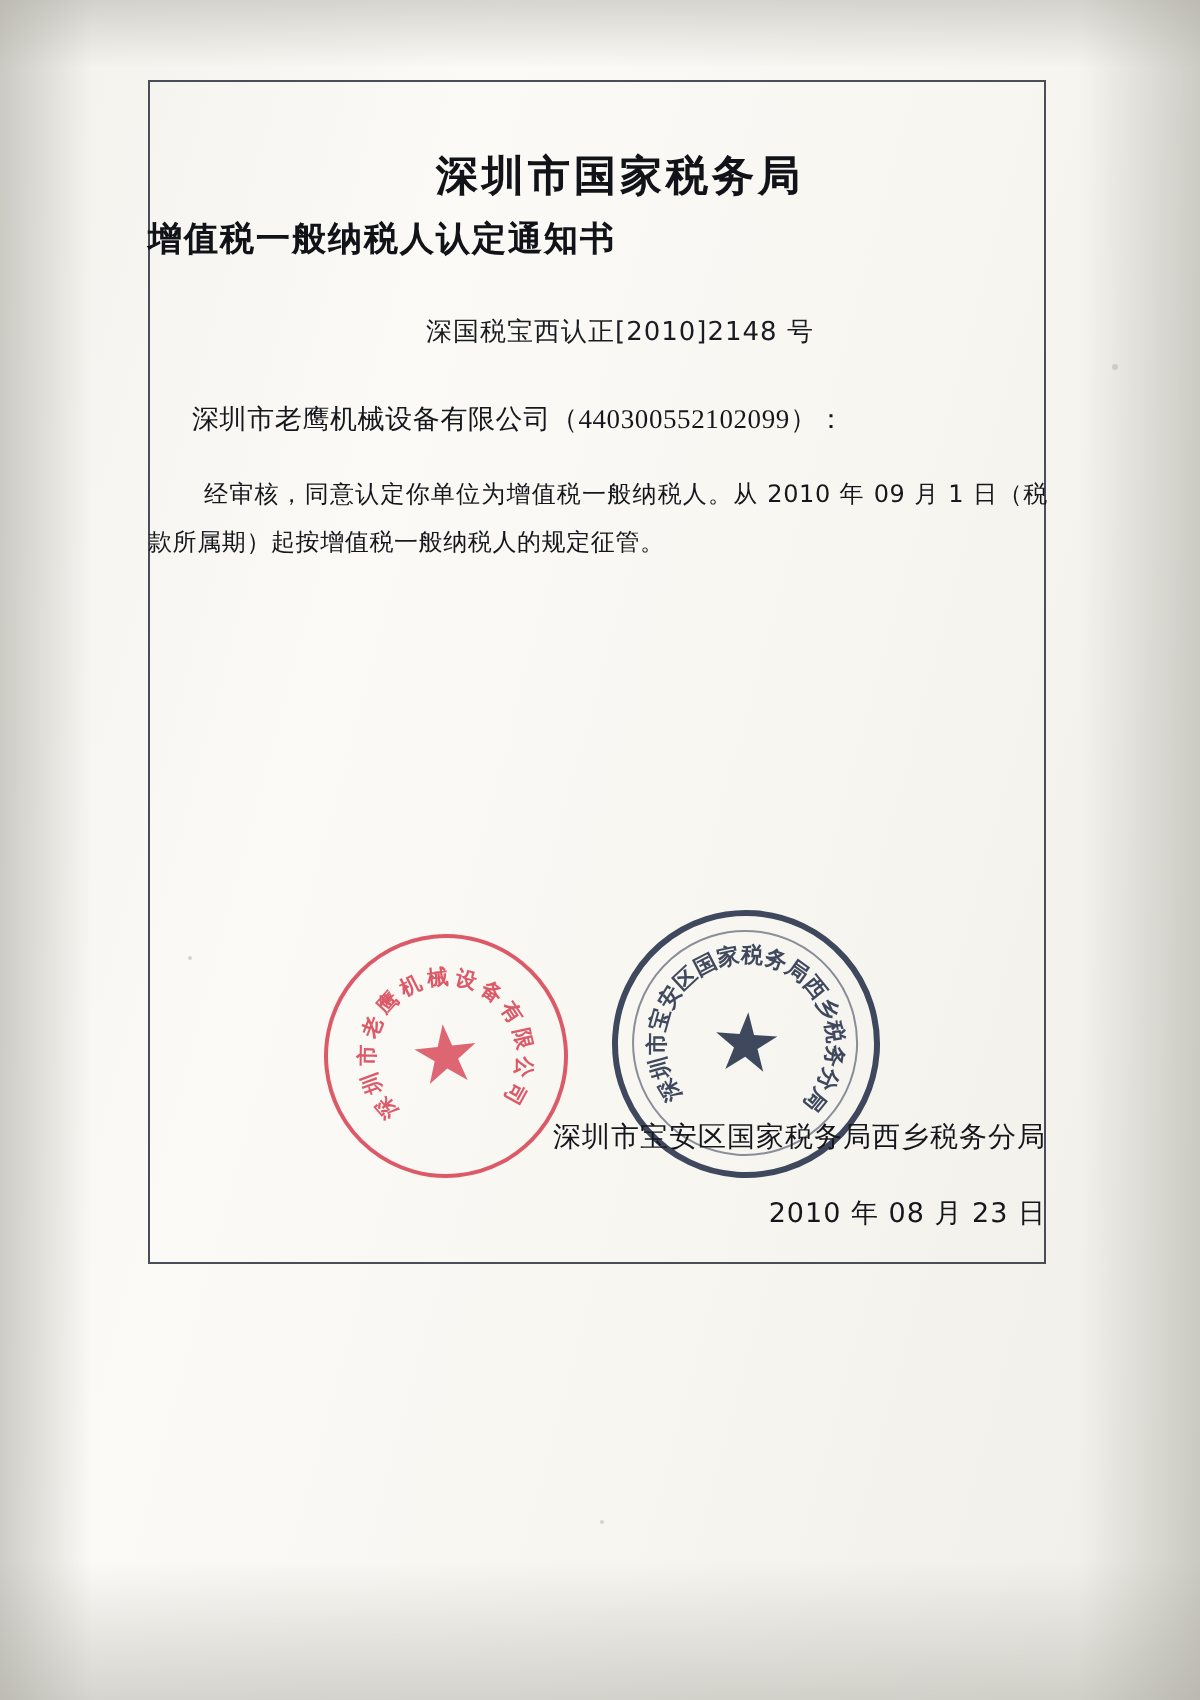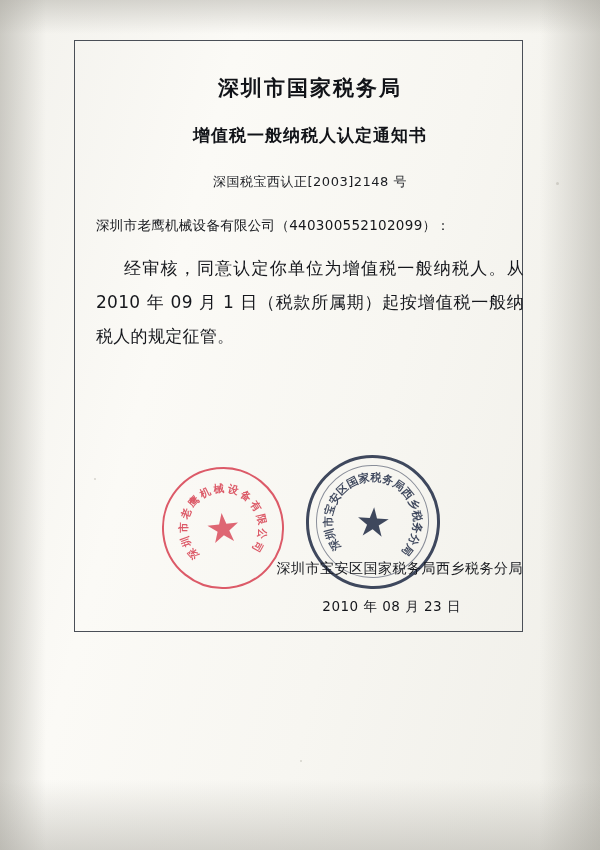--- a/index.html
+++ b/index.html
@@ -75,46 +75,46 @@
 
   .title-main {
     text-align: center;
     font-size: 21px;
     font-weight: bold;
     letter-spacing: 2px;
     margin-top: 34px;
     color: #111318;
   }
   .title-sub {
-    text-align: center;
+    text-align: left;
     font-size: 17px;
     font-weight: bold;
     letter-spacing: 1px;
-    margin-top: 22px;
+    margin-top: 6px;
     color: #111318;
   }
   .doc-number {
     text-align: center;
     font-size: 13px;
     margin-top: 26px;
     letter-spacing: 0.5px;
     color: #1a1c21;
   }
   .addressee {
     font-size: 13.5px;
     margin-top: 26px;
     padding-left: 22px;
     padding-right: 20px;
     color: #15171c;
     letter-spacing: 0.3px;
+    font-family: Liberation Serif, serif;
   }
   .body-para {
-    font-size: 17px;
+    font-size: 12px;
     margin-top: 16px;
-    padding-left: 22px;
     padding-right: 22px;
     line-height: 2.0;
     text-indent: 28px;
     text-align: justify;
     color: #15171c;
     letter-spacing: 0.3px;
   }
   .body-para.notice {
     margin-top: 14px;
     line-height: 1.8;
@@ -215,21 +215,20 @@
     font-size: 14px;
     letter-spacing: 0.5px;
     color: #15171c;
   }
   .issue-date {
     position: absolute;
     left: 0;
     top: 558px;
     width: 449px;
     text-align: right;
-    padding-right: 62px;
     box-sizing: border-box;
     font-size: 13.5px;
     letter-spacing: 0.5px;
     color: #15171c;
   }
 
   
   .speck {
     position: absolute;
     background: #b9b6ad;
@@ -251,21 +250,21 @@
   <div class="speck" style="left:556px;top:182px;width:3px;height:3px;"></div>
   <div class="speck" style="left:94px;top:478px;width:2px;height:2px;"></div>
   <div class="speck" style="left:300px;top:760px;width:2px;height:2px;"></div>
 
   <div id="frame"></div>
 
   <div id="content">
 
     <div class="title-main">深圳市国家税务局</div>
     <div class="title-sub">增值税一般纳税人认定通知书</div>
-    <div class="doc-number">深国税宝西认正[2003]2148 号</div>
+    <div class="doc-number">深国税宝西认正[2010]2148 号</div>
 
     <div class="addressee">深圳市老鹰机械设备有限公司（440300552102099）：</div>
 
     <div class="body-para">经审核，同意认定你单位为增值税一般纳税人。从 2010 年 09 月 1 日（税款所属期）起按增值税一般纳税人的规定征管。</div>
 
     <div class="seal-area">
 
       <div class="seal-red">
         <div class="ring-text">
             <span style="font-size: 10.5px; transform: rotate(-125deg) translate(-50%, -46px);">深</span>

